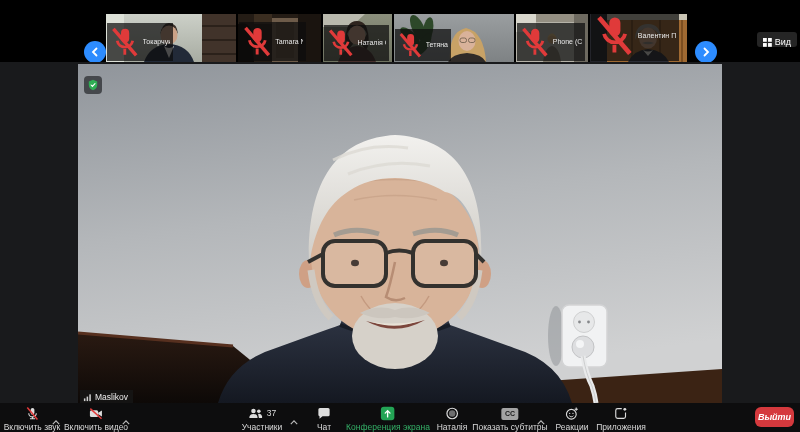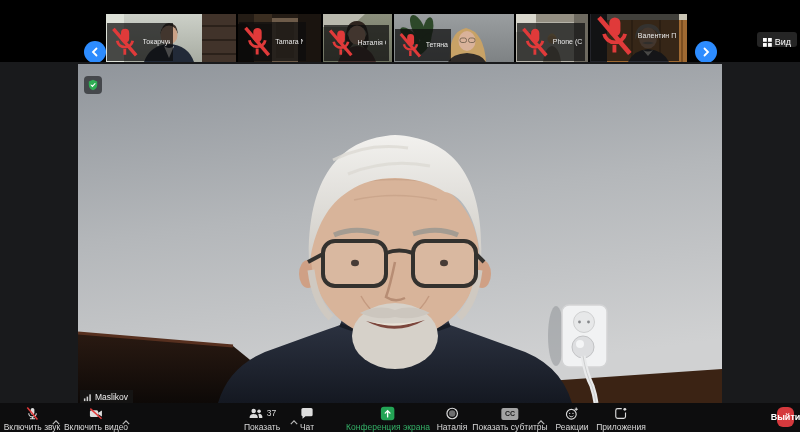--- a/index.html
+++ b/index.html
@@ -43,22 +43,22 @@
   .toolbar { position:absolute; bottom:0; left:0; right:0; height:29px; background:#0d0d0e; }
   .tool { position:absolute; top:3px; transform:translateX(-50%); display:flex; flex-direction:column;
           align-items:center; gap:2px; color:#d9d9d9; }
   .ticon { height:15px; display:flex; align-items:center; gap:3px; }
   .tlabel { font-size:8.5px; line-height:1; white-space:nowrap; color:#d9d9d9; }
   .tlabel.green { color:#34b067; }
   .tcaret { position:absolute; top:8px; }
   .pcount { font-size:8.5px; color:#ddd; line-height:1; }
   .ccbadge { width:17px; height:12px; background:#a3a3a3; border-radius:2px; display:flex;
              align-items:center; justify-content:center; font-size:7px; font-weight:bold; color:#1a1a1a; }
-  .leavebtn { position:absolute; right:6px; top:4px; width:17px; height:20px; border-radius:6px;
-              background:#d5393d; display:flex; align-items:center; justify-content:center; }
+  .leavebtn { position:absolute; right:6px; top:4px; width:39px; height:20px; border-radius:6px;
+              background:#d5393d; display:flex; align-items:center; justify-content:center;font-style:italic; }
   .leavebtn span { color:#fff; font-size:9px; font-weight:bold; line-height:1; }
 </style>
 </head>
 <body>
 
 <div class="window">
 
 
   <div class="filmstrip">
 
@@ -359,29 +359,29 @@
     <div class="tool" style="left:262px;">
       <div class="ticon">
         <svg width="16" height="15" viewBox="0 0 20 20" fill="#ddd">
           <circle cx="7" cy="6.5" r="3"></circle>
           <path d="M1.5 16 a5.5 5.2 0 0 1 11 0 Z"></path>
           <circle cx="14.2" cy="7" r="2.4"></circle>
           <path d="M13.2 10.6 a4.4 4.4 0 0 1 5.3 5.4 h-4.2 Z"></path>
         </svg>
         <span class="pcount">37</span>
       </div>
-      <div class="tlabel">Показать</div>
+      <div class="tlabel">Участники</div>
     </div>
     <div class="tcaret" style="left:290px;">
       <svg width="8" height="5" viewBox="0 0 10 6">
           <polyline points="1,5 5,1 9,5" fill="none" stroke="#bbb" stroke-width="1.4"></polyline>
         </svg>
     </div>
 
-    <div class="tool" style="left:307px;justify-content:center;">
+    <div class="tool" style="left:324px;justify-content:center;">
       <div class="ticon">
         <svg width="15" height="15" viewBox="0 0 20 20">
           <path d="M4.5 2.5 h11 a2 2 0 0 1 2 2 v7 a2 2 0 0 1 -2 2 h-7.5 l-4 3.5 v-3.5 a2 2 0 0 1 -1.5 -2 v-7 a2 2 0 0 1 2 -2 Z" fill="#ddd"></path>
         </svg>
       </div>
       <div class="tlabel">Чат</div>
     </div>
 
     <div class="tool" style="left:388px;">
       <div class="ticon">

